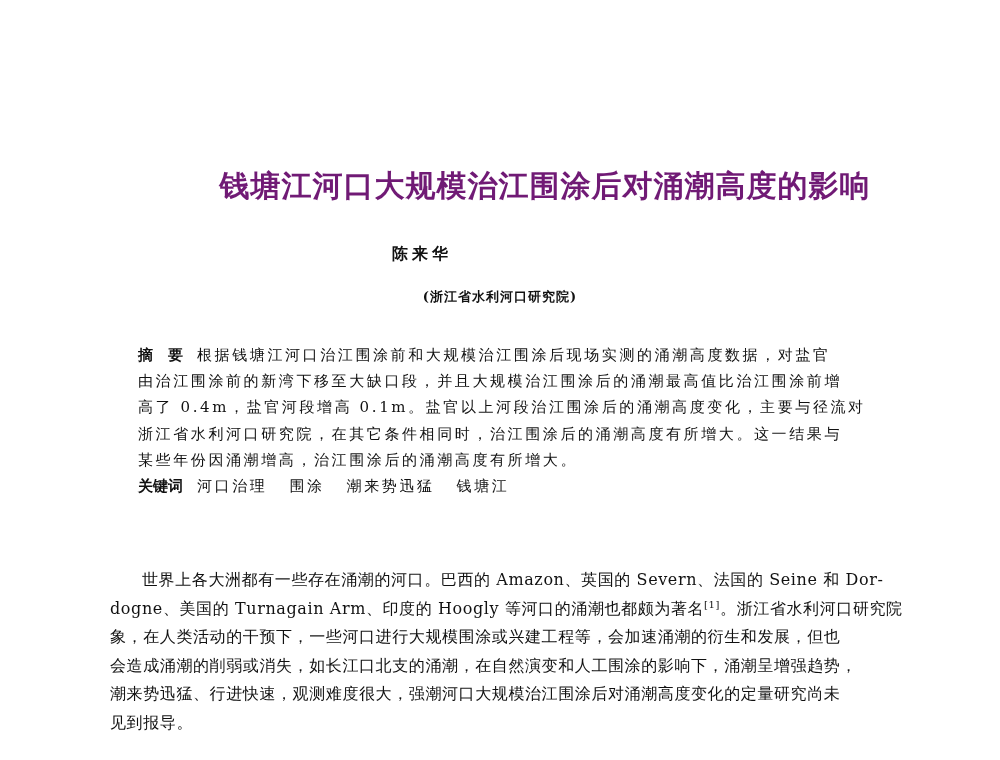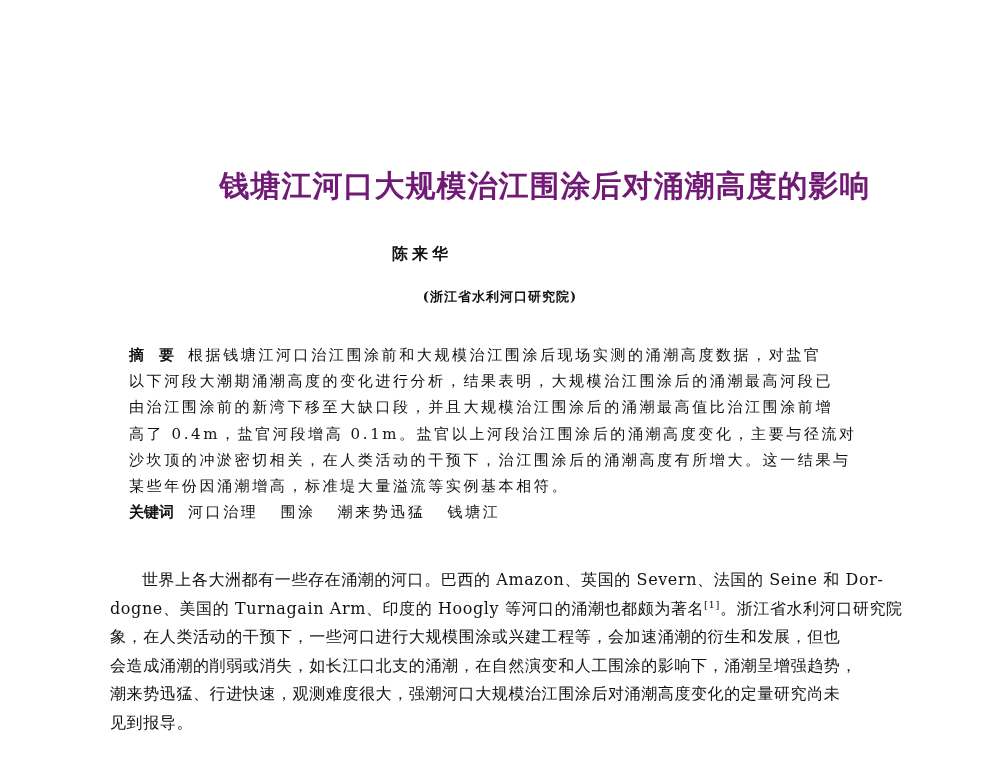--- a/index.html
+++ b/index.html
@@ -15,21 +15,21 @@
   }
   .author {
     position: absolute; top: 244px; left: 0; width: 844px; text-align: center;
     font-size: 16px; font-weight: bold; letter-spacing: 4px;
   }
   .affil {
     position: absolute; top: 288px; left: 0; width: 1000px; text-align: center;
     font-size: 13px; font-weight: bold; letter-spacing: 1px;
   }
   .abstract {
-    position: absolute; top: 342px; left: 129px; width: 722px;
+    position: absolute; top: 342px; left: 138px; width: 722px;
     font-size: 15px; line-height: 26.2px; letter-spacing: 2.6px;
   }
   .abstract .line { white-space: nowrap; height: 26.2px; }
   .label {
     font-family: "DejaVu Sans", "Liberation Sans", sans-serif;
     font-weight: bold; letter-spacing: 0;
   }
   .label.gap { margin-right: 14px; }
   .kw { margin-right: 22px; text-align: right; }
   .body {
@@ -44,25 +44,24 @@
 <body>
 
 <div class="title">钱塘江河口大规模治江围涂后对涌潮高度的影响</div>
 <div class="author">陈来华</div>
 <div class="affil">(浙江省水利河口研究院)</div>
 
 <div class="abstract">
   <div class="line">
     <span class="label gap">摘　要</span><span>根据钱塘江河口治江围涂前和大规模治江围涂后现场实测的涌潮高度数据，对盐官</span>
   </div>
-  <div class="line">以下河段大潮期涌潮高度的变化进行分析，结果表明，大规模治江围涂后的涌潮最高河段已</div>
   <div class="line">由治江围涂前的新湾下移至大缺口段，并且大规模治江围涂后的涌潮最高值比治江围涂前增</div>
   <div class="line">高了 0.4m，盐官河段增高 0.1m。盐官以上河段治江围涂后的涌潮高度变化，主要与径流对</div>
-  <div class="line">沙坎顶的冲淤密切相关，在人类活动的干预下，治江围涂后的涌潮高度有所增大。这一结果与</div>
-  <div class="line">某些年份因涌潮增高，标准堤大量溢流等实例基本相符。</div>
+  <div class="line">浙江省水利河口研究院，在其它条件相同时，治江围涂后的涌潮高度有所增大。这一结果与</div>
+  <div class="line">某些年份因涌潮增高，治江围涂后的涌潮高度有所增大。</div>
   <div class="line">
     <span class="label gap">关键词</span><span class="kw">河口治理</span><span class="kw">围涂</span><span class="kw">潮来势迅猛</span><span class="kw">钱塘江</span>
   </div>
 </div>
 
 <div class="body">
   <div class="line indent">世界上各大洲都有一些存在涌潮的河口。巴西的 Amazon、英国的 Severn、法国的 Seine 和 Dor-</div>
   <div class="line">
     <span>dogne、美国的 Turnagain Arm、印度的 Hoogly 等河口的涌潮也都颇为著名</span><sup>[1]</sup><span>。浙江省水利河口研究院</span>
   </div>

